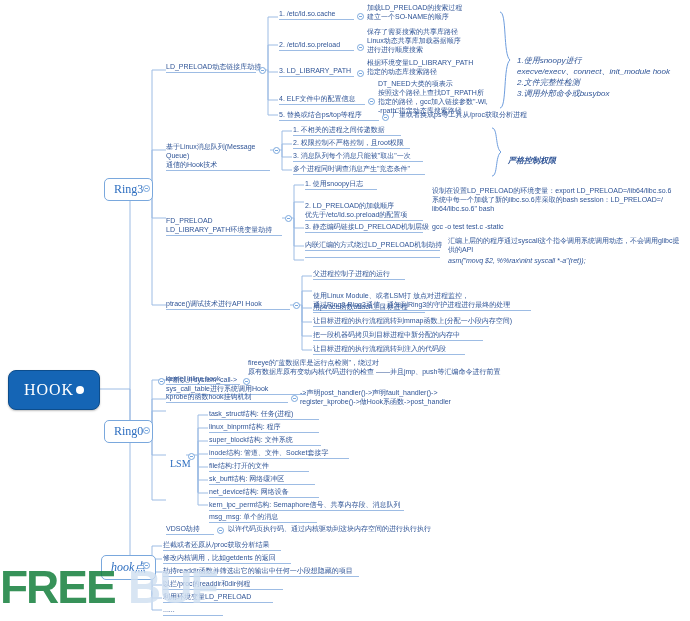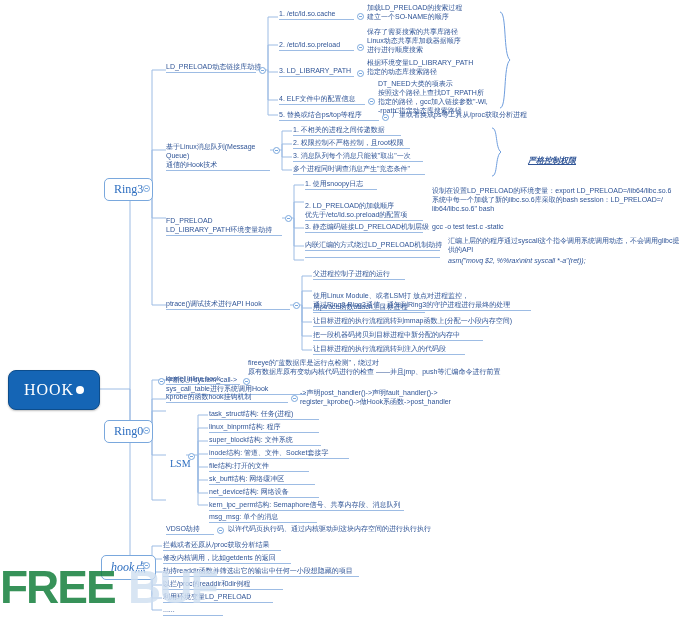--- a/index.html
+++ b/index.html
@@ -262,41 +262,47 @@
   </div>
 
   <div class="node ul" style="left:279px;top:110px;width:100px;">
     <span>5. 替换或结合ps/top等程序</span>
   </div>
   <span class="dot" style="left:382px;top:114px;"></span>
   <div class="node multi noline" style="left:392px;top:110px;width:150px;">
     <span style="white-space:pre-line;">广量或者换成ps等工具从/proc获取分析进程</span>
   </div>
 
+  <div class="annot" style="left:517px;top:44px;width:170px;">
+    <span>1.使用snoopy进行
+execve/execv、connect、init_module hook
+2.文件完整性检测
+3.调用外部命令或busybox</span>
+  </div>
 
   <div class="node multi ul" style="left:166px;top:133px;width:104px;line-height:9px;white-space:pre-line;">
     <span style="white-space:pre-line;">基于Linux消息队列(Message Queue)
 通信的Hook技术</span>
   </div>
   <span class="dot" style="left:273px;top:147px;"></span>
 
   <div class="node ul" style="left:293px;top:125px;width:108px;">
     <span>1. 不相关的进程之间传递数据</span>
   </div>
   <div class="node ul" style="left:293px;top:138px;width:117px;">
     <span>2. 权限控制不严格控制，且root权限</span>
   </div>
   <div class="node ul" style="left:293px;top:151px;width:130px;">
     <span>3. 消息队列每个消息只能被"取出"一次</span>
   </div>
   <div class="node ul" style="left:293px;top:164px;width:132px;">
     <span>多个进程同时调查消息产生"竞态条件"</span>
   </div>
 
-  <div class="annot bold" style="left:528px;top:144px;text-decoration:underline;">
+  <div class="annot bold" style="left:508px;top:144px;">
     <span>严格控制权限</span>
   </div>
 
   <div class="node multi ul" style="left:166px;top:207px;width:116px;white-space:pre-line;">
     <span style="white-space:pre-line;">FD_PRELOAD
 LD_LIBRARY_PATH环境变量劫持</span>
   </div>
   <span class="dot" style="left:285px;top:215px;"></span>
 
   <div class="node ul" style="left:305px;top:179px;width:72px;">

